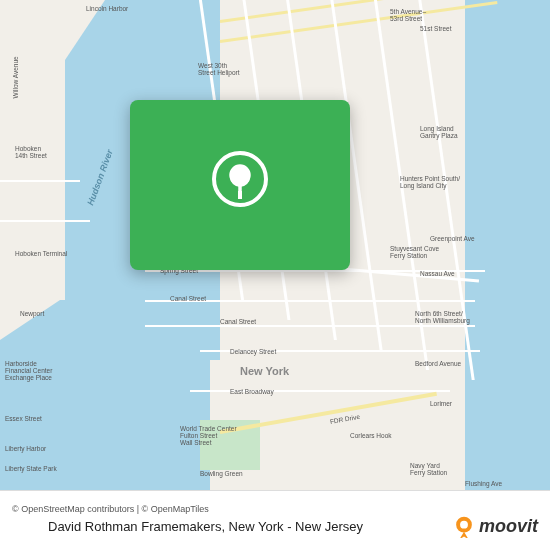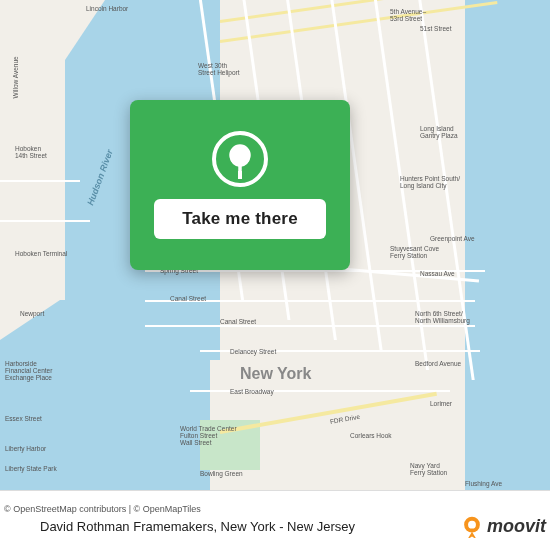--- a/index.html
+++ b/index.html
@@ -70,21 +70,21 @@
 
     
     #footer {
       width: 550px;
       height: 60px;
       background: #ffffff;
       border-top: 1px solid #ddd;
       display: flex;
       flex-direction: column;
       justify-content: center;
-      padding: 6px 4px;
+      padding: 6px 12px;
     }
 
     .attribution {
       font-size: 9px;
       color: #555;
       margin-bottom: 2px;
     }
 
     .footer-bottom {
       display: flex;
@@ -141,21 +141,21 @@
     .label-water {
       position: absolute;
       font-size: 9px;
       color: #5a8fa8;
       font-style: italic;
       font-weight: 600;
       white-space: nowrap;
     }
     .label-borough {
       position: absolute;
-      font-size: 16px;
+      font-size: 11px;
       color: #888;
       font-weight: 700;
       white-space: nowrap;
     }
   </style>
 </head>
 <body>
 
 <div id="map-container">
 
@@ -262,21 +262,20 @@
 
     <svg class="pin-icon" viewBox="0 0 56 56" xmlns="http://www.w3.org/2000/svg">
       <circle cx="28" cy="28" r="26" fill="none" stroke="white" stroke-width="4"></circle>
       <circle cx="28" cy="26" r="10" fill="white"></circle>
       <path d="M28 40 Q28 48 28 48" stroke="white" stroke-width="4" fill="none"></path>
 
       <ellipse cx="28" cy="24" rx="9" ry="9" fill="none" stroke="white" stroke-width="3.5"></ellipse>
       <line x1="28" y1="33" x2="28" y2="45" stroke="white" stroke-width="3.5" stroke-linecap="round"></line>
       <circle cx="28" cy="24" r="4" fill="white"></circle>
     </svg>
-    <button class="take-me-btn">Take me there</button>
   </div>
 </div>
 
 <div id="footer">
   <div class="attribution">© OpenStreetMap contributors | © OpenMapTiles</div>
   <div class="footer-bottom">
     <span class="destination-text">David Rothman Framemakers, New York - New Jersey</span>
     <div class="moovit-logo">
 
       <svg class="moovit-pin" viewBox="0 0 22 28" xmlns="http://www.w3.org/2000/svg">

